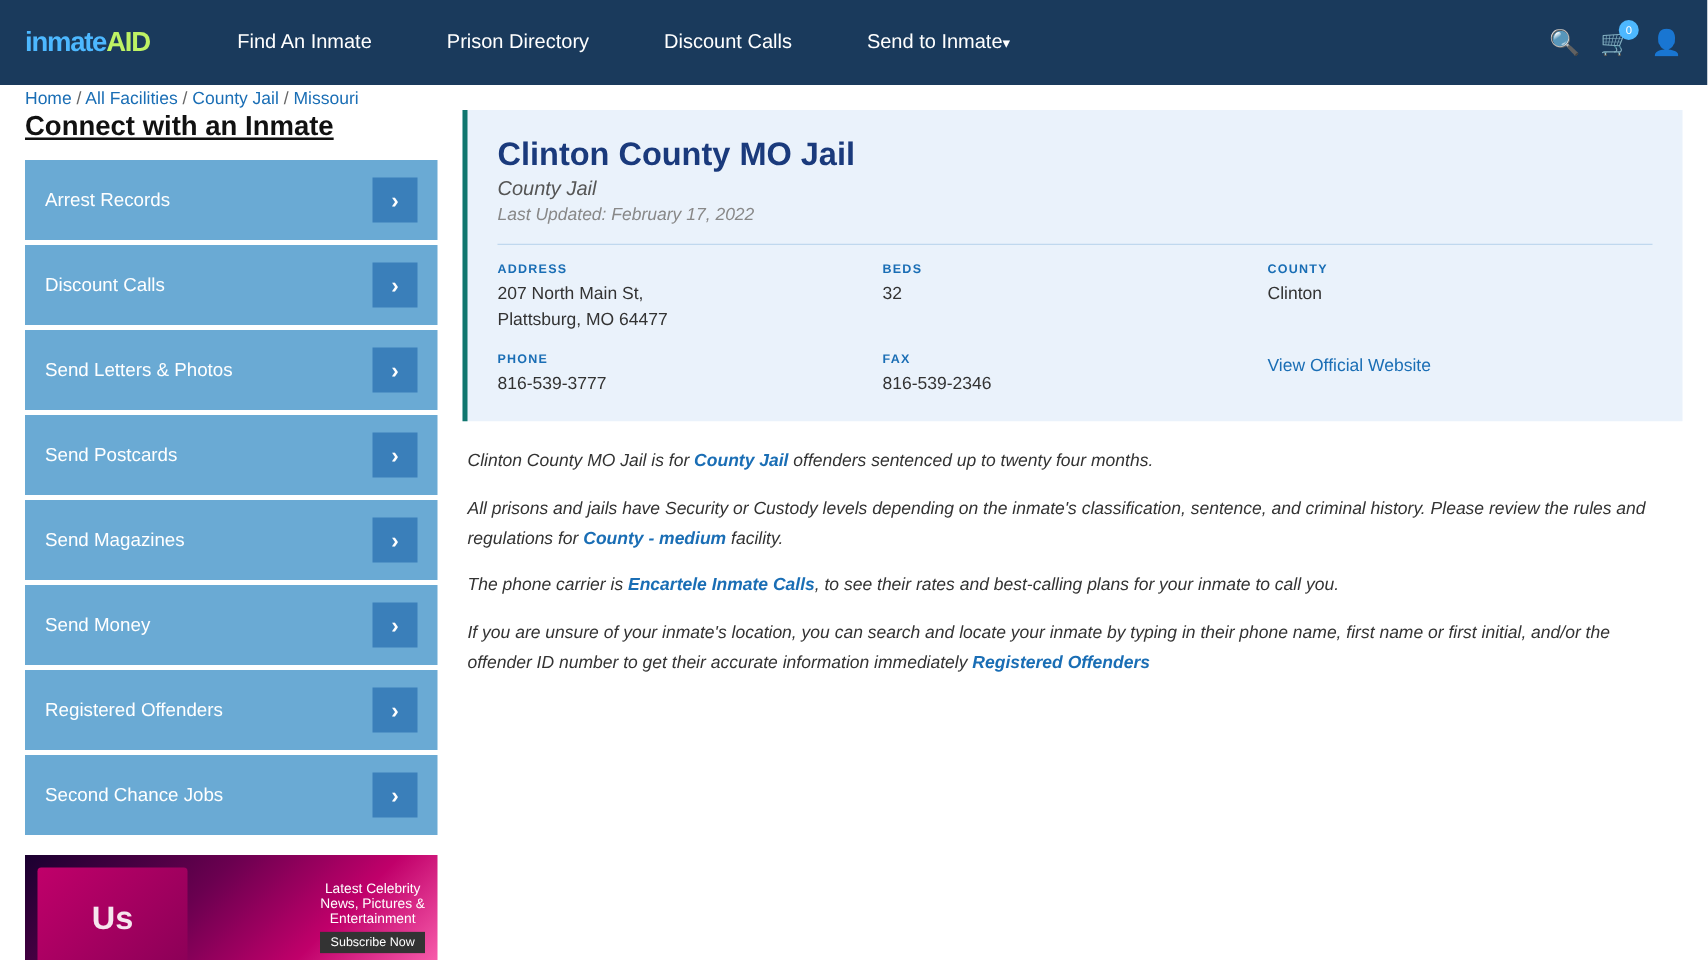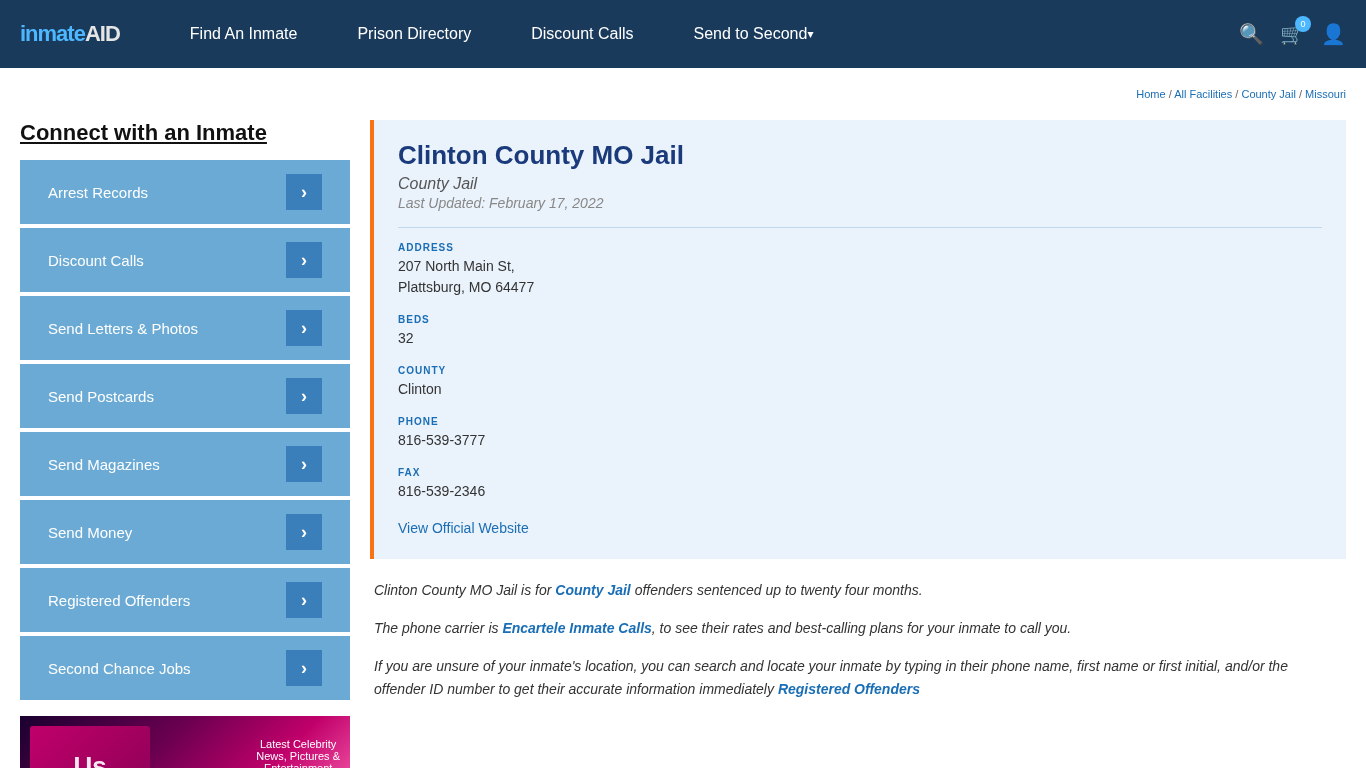--- a/index.html
+++ b/index.html
@@ -67,23 +67,22 @@
       display: flex;
       align-items: center;
       justify-content: center;
       position: absolute;
       top: -6px;
       right: -6px;
     }
 
     
     .breadcrumb {
-      padding: 20px 20px;
-      font-size: 11px;
-      text-align: right;
+      padding: 2px 20px;
+      font-size: 14px;
     }
     .breadcrumb a { color: #1a6eb5; text-decoration: none; }
     .breadcrumb span { color: #666; }
 
     
     .main-layout {
       display: flex;
       padding: 0 20px 30px 20px;
       gap: 20px;
       max-width: 1366px;
@@ -102,21 +101,21 @@
       color: #111;
     }
     .sidebar-menu {
       display: flex;
       flex-direction: column;
       gap: 4px;
     }
     .sidebar-item {
       background: #6aaad4;
       color: #fff;
-      padding: 14px 28px;
+      padding: 14px 16px;
       display: flex;
       justify-content: space-between;
       align-items: center;
       cursor: pointer;
       font-size: 15px;
       font-weight: 500;
     }
     .sidebar-arrow {
       background: #3a7fba;
       color: #fff;
@@ -158,21 +157,21 @@
       display: inline-block;
       cursor: pointer;
     }
 
     
     .content {
       flex: 1;
     }
     .facility-card {
       background: #eaf2fb;
-      border-left: 4px solid #f97316;
+      border-left: 4px solid #0f766e;
       padding: 20px 24px;
       margin-bottom: 20px;
     }
     .facility-name {
       font-size: 26px;
       font-weight: bold;
       color: #1a3a7c;
       margin-bottom: 4px;
     }
     .facility-type {
@@ -182,21 +181,21 @@
       margin-bottom: 2px;
     }
     .facility-updated {
       font-size: 14px;
       font-style: italic;
       color: #888;
       margin-bottom: 16px;
     }
     .facility-grid {
       display: grid;
-      grid-template-columns: 1fr;
+      grid-template-columns: 1fr 1fr 1fr;
       gap: 16px 0;
       border-top: 1px solid #c0d8ee;
       padding-top: 14px;
     }
     .facility-field label {
       font-size: 10px;
       font-weight: bold;
       letter-spacing: 1px;
       color: #1a6eb5;
       text-transform: uppercase;
@@ -229,28 +228,28 @@
       font-weight: bold;
       text-decoration: none;
     }
   </style>
 </head>
 <body>
 
 <header class="header">
   <div class="logo">
     <span class="logo-text">
-      <span>inmate</span><span style="color:#e5e5e5;">AID</span>
+      <span>inmate</span><span style="color:#bef264;">AID</span>
     </span>
   </div>
   <nav class="nav">
     <a class="nav-item">Find An Inmate</a>
     <a class="nav-item">Prison Directory</a>
     <a class="nav-item">Discount Calls</a>
-    <a class="nav-item with-arrow">Send to Second</a>
+    <a class="nav-item with-arrow">Send to Inmate</a>
   </nav>
   <div class="header-icons">
     <span class="header-icon">🔍</span>
     <span class="header-icon">
       🛒
       <span class="cart-badge">0</span>
     </span>
     <span class="header-icon">👤</span>
   </div>
 </header>
@@ -352,20 +351,23 @@
           </div>
         </div>
       </div>
     </div>
 
     <div class="description">
       <p>
         <span>Clinton County MO Jail is for </span><a href="#">County Jail</a><span> offenders sentenced up to twenty four months.</span>
       </p>
       <p>
+        <span>All prisons and jails have Security or Custody levels depending on the inmate's classification, sentence, and criminal history. Please review the rules and regulations for </span><a href="#">County - medium</a><span> facility.</span>
+      </p>
+      <p>
         <span>The phone carrier is </span><a href="#">Encartele Inmate Calls</a><span>, to see their rates and best-calling plans for your inmate to call you.</span>
       </p>
       <p>
         <span>If you are unsure of your inmate's location, you can search and locate your inmate by typing in their phone name, first name or first initial, and/or the offender ID number to get their accurate information immediately </span><a href="#">Registered Offenders</a>
       </p>
     </div>
 
   </main>
 </div>
 

